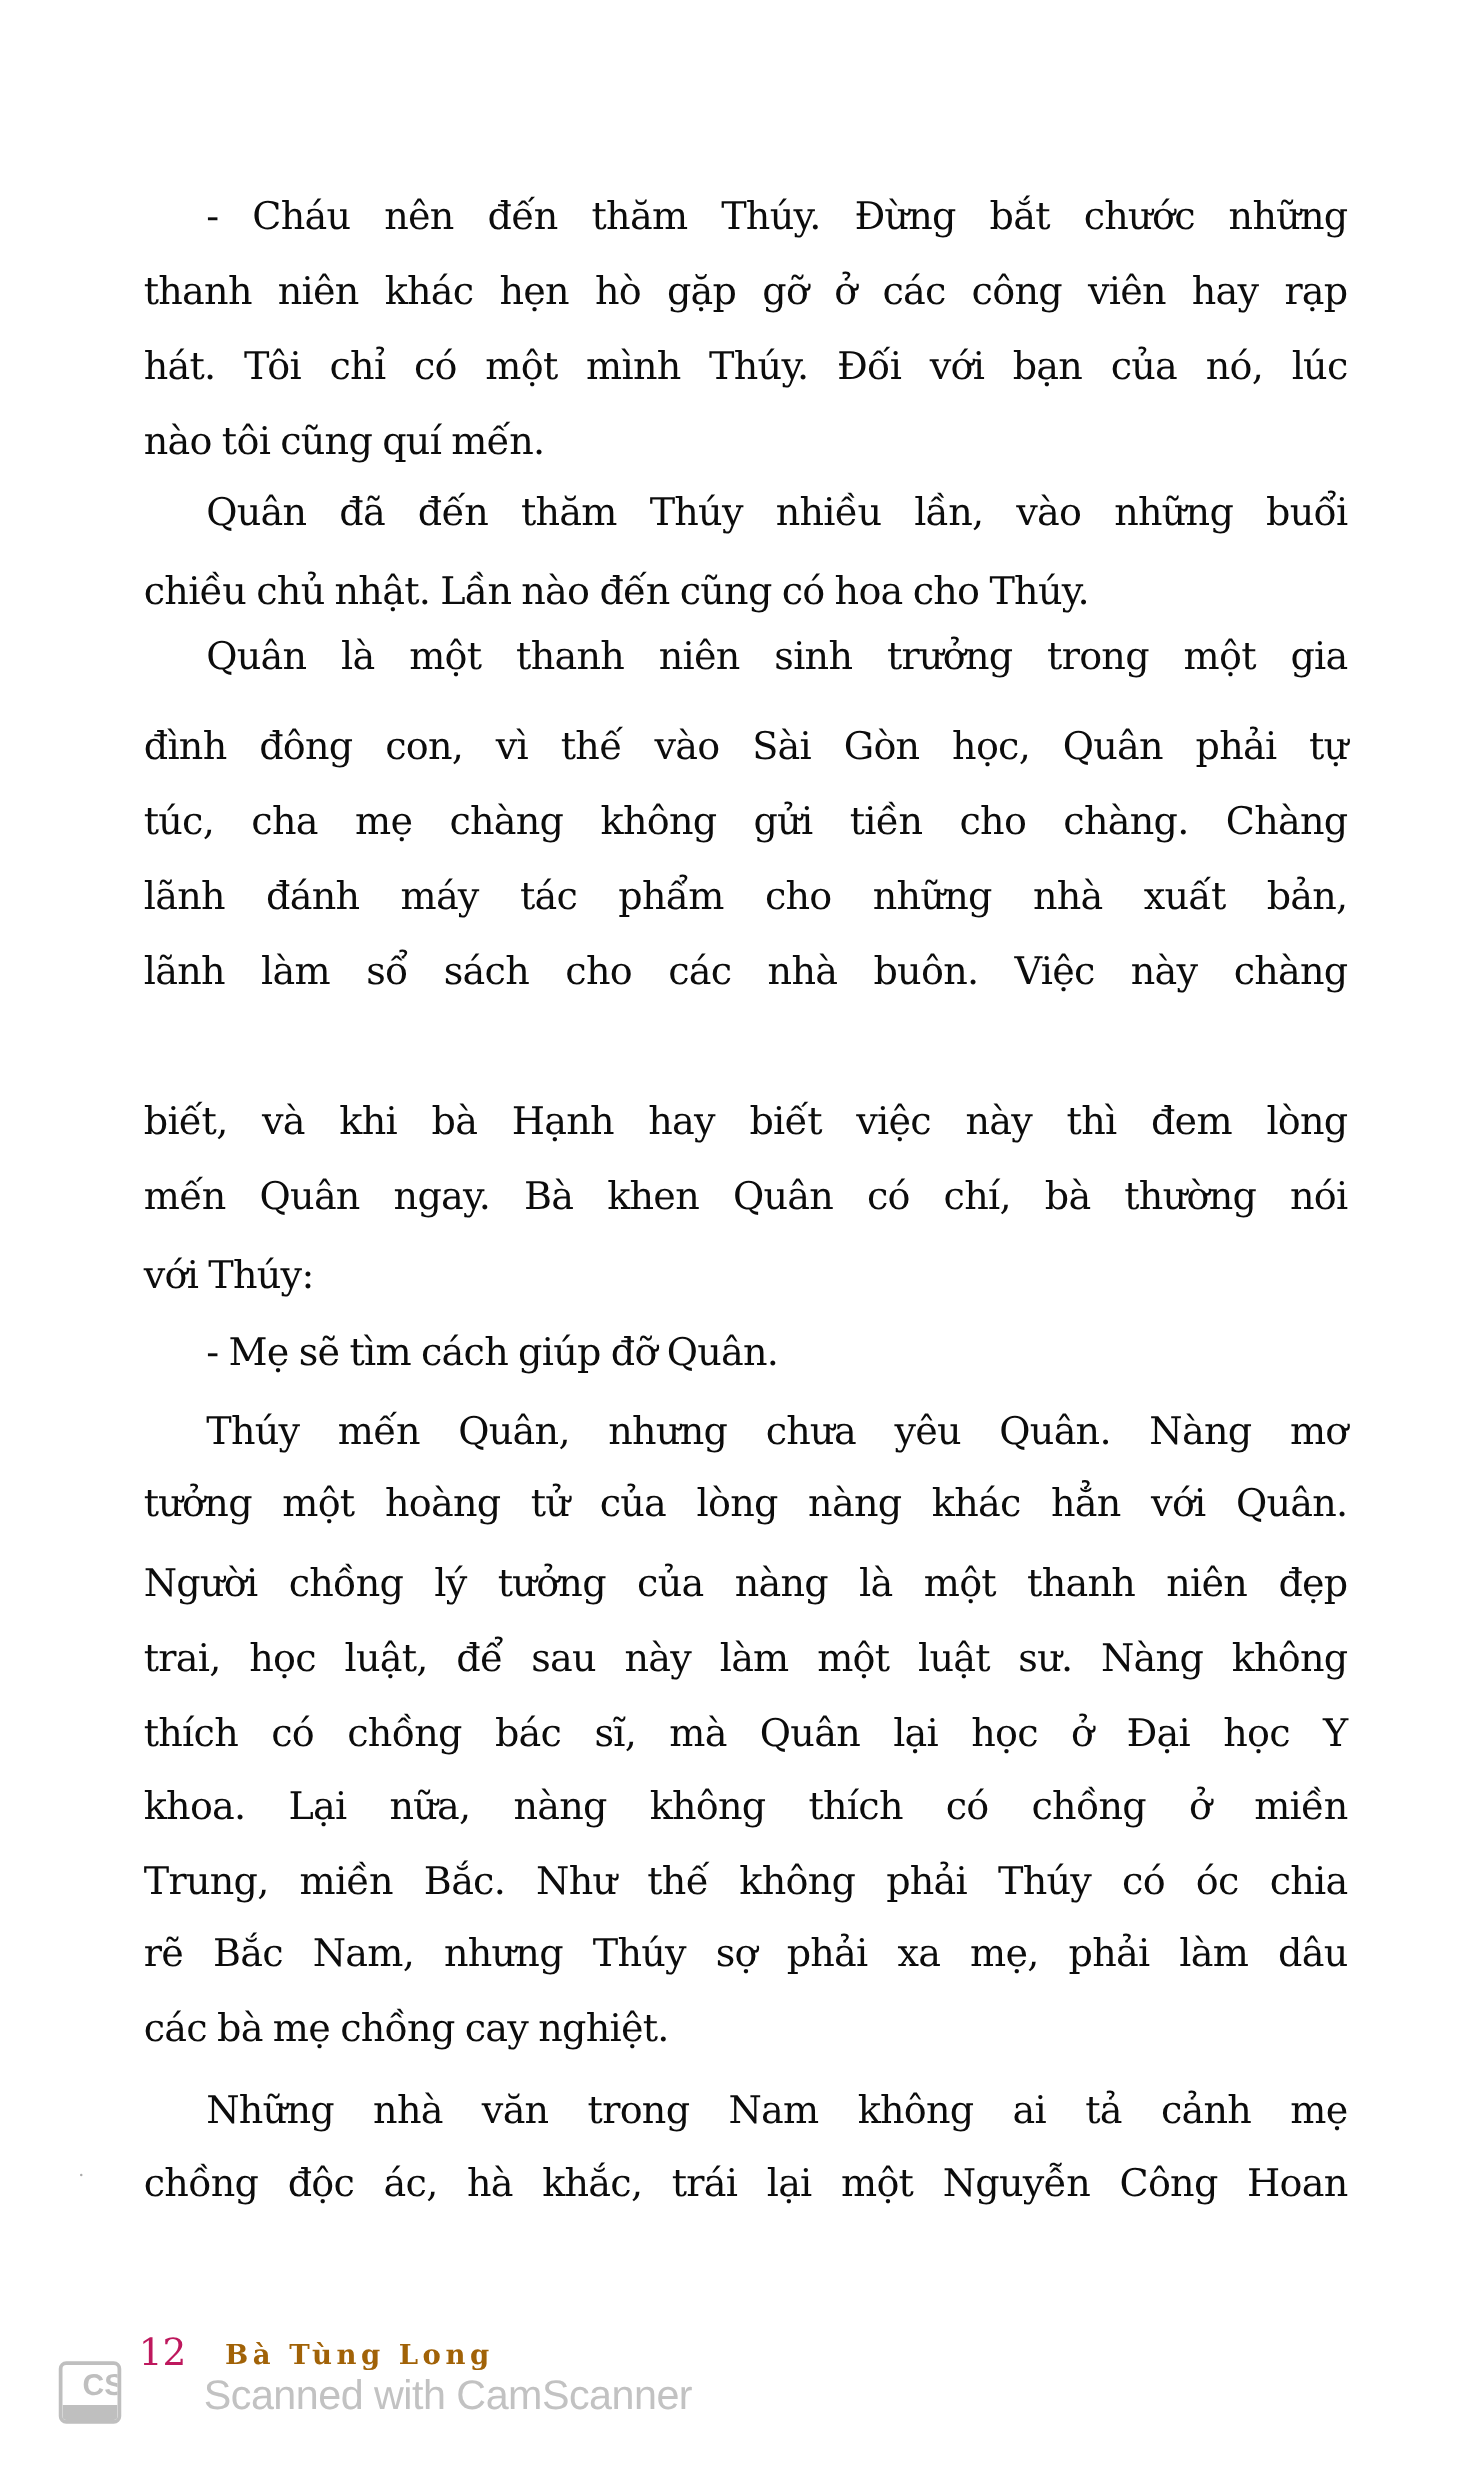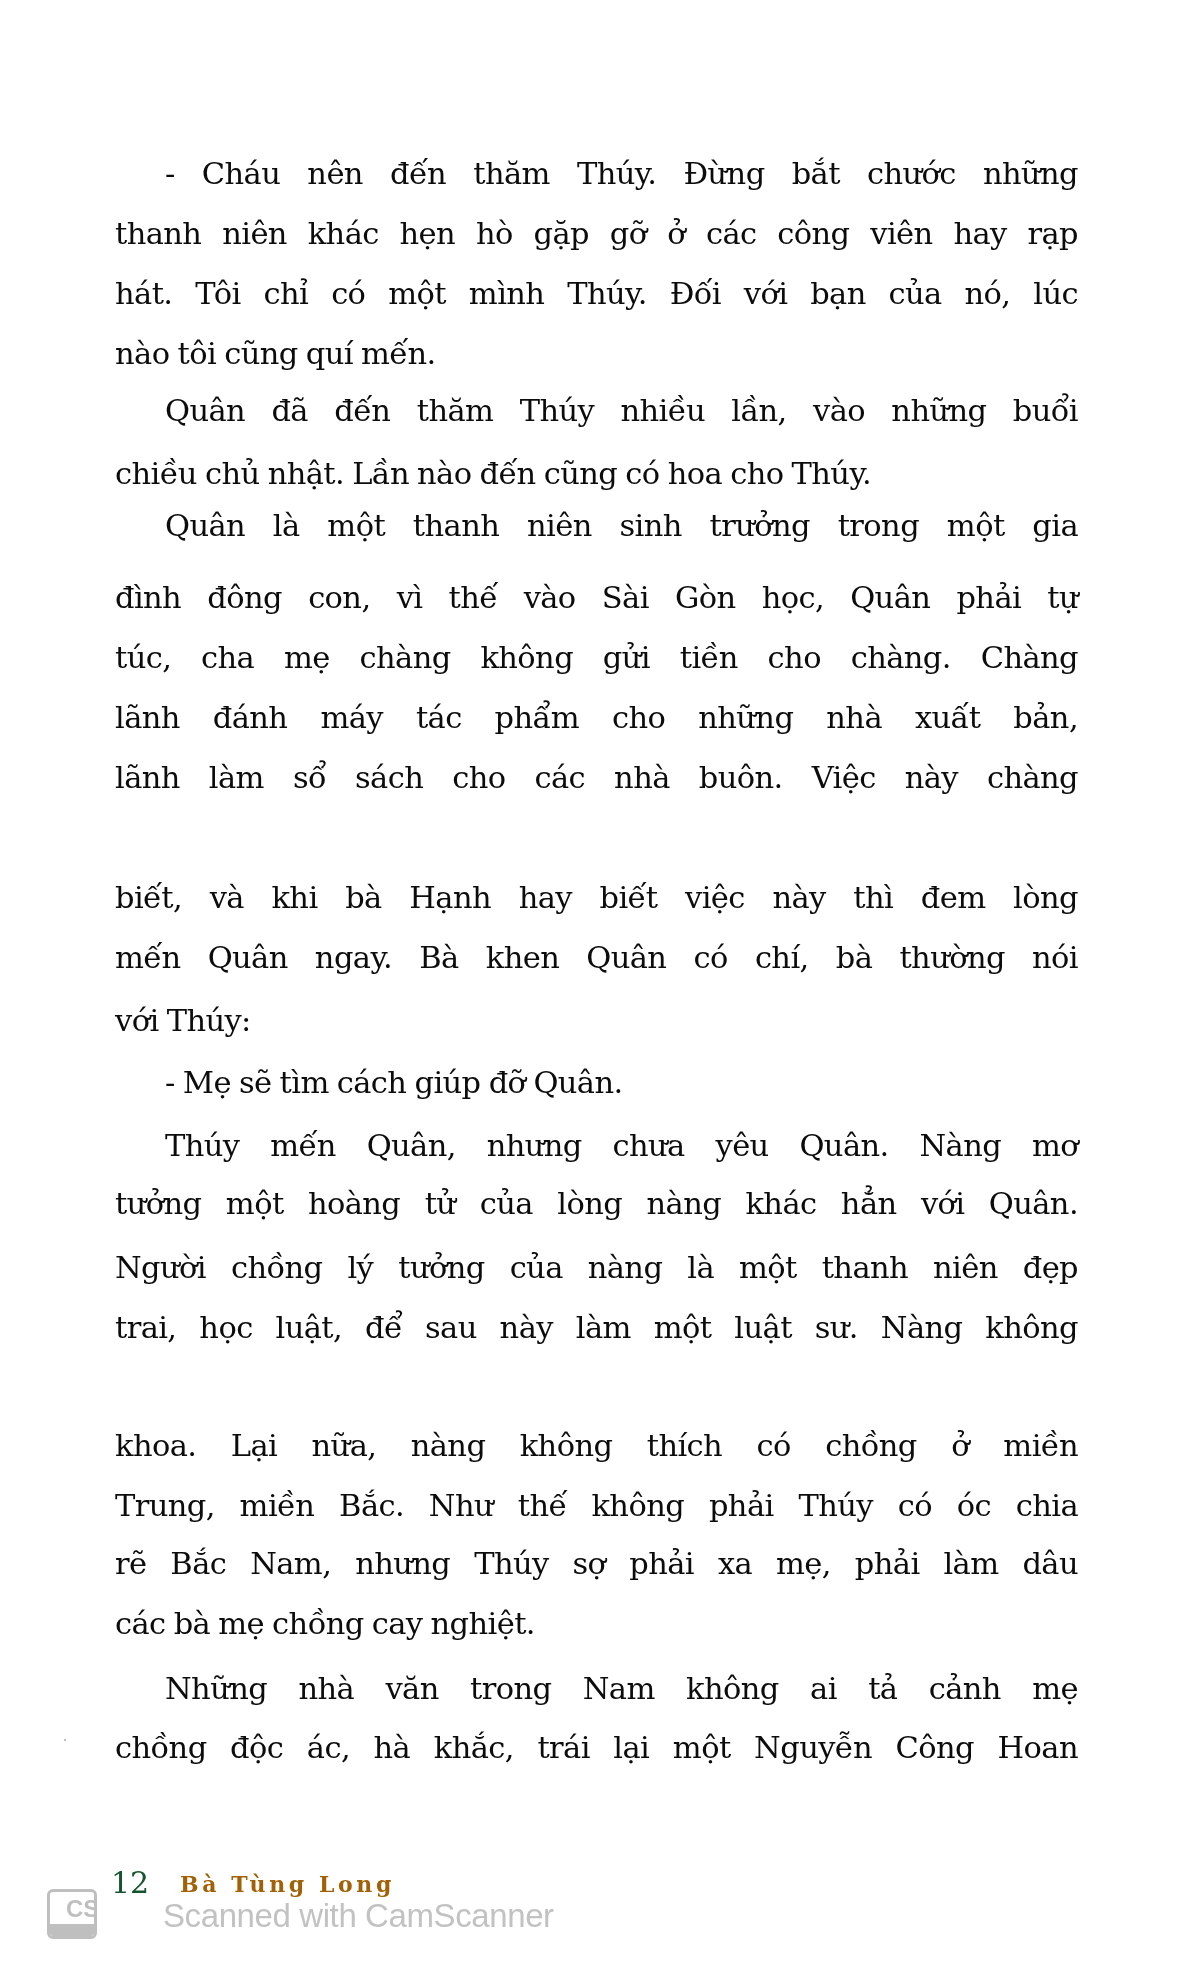--- a/index.html
+++ b/index.html
@@ -18,21 +18,21 @@
     text-align: justify;
     text-align-last: justify;
     letter-spacing: -0.6px;
     word-spacing: -1px;
   }
   .line.indent { left: 165px; width: 913px; }
   .line.last { text-align-last: left; }
   .footer-num {
     position: absolute; left: 111px; top: 1866px;
     font-family: "DejaVu Serif", "Liberation Serif", serif;
-    font-size: 30px; line-height: 34px; color: #14532d;
+    font-size: 30px; line-height: 34px; color: #be185d;
   }
   .footer-author {
     position: absolute; left: 180px; top: 1869px;
     font-family: "DejaVu Serif", "Liberation Serif", serif;
     font-weight: bold; font-size: 22px; line-height: 30px;
     letter-spacing: 3.6px; color: #a16207;
   }
   .cs-logo {
     position: absolute; left: 47px; top: 1889px; width: 50px; height: 50px;
     border: 3px solid #bfbfbf; border-radius: 6px; box-sizing: border-box;
@@ -76,20 +76,21 @@
   <div class="line" style="top:876px">biết, và khi bà Hạnh hay biết việc này thì đem lòng</div>
   <div class="line" style="top:936px">mến Quân ngay. Bà khen Quân có chí, bà thường nói</div>
   <div class="line last" style="top:999px">với Thúy:</div>
 
   <div class="line indent last" style="top:1061px">- Mẹ sẽ tìm cách giúp đỡ Quân.</div>
 
   <div class="line indent" style="top:1124px">Thúy mến Quân, nhưng chưa yêu Quân. Nàng mơ</div>
   <div class="line" style="top:1182px">tưởng một hoàng tử của lòng nàng khác hẳn với Quân.</div>
   <div class="line" style="top:1246px">Người chồng lý tưởng của nàng là một thanh niên đẹp</div>
   <div class="line" style="top:1306px">trai, học luật, để sau này làm một luật sư. Nàng không</div>
+  <div class="line" style="top:1366px">thích có chồng bác sĩ, mà Quân lại học ở Đại học Y</div>
   <div class="line" style="top:1424px">khoa. Lại nữa, nàng không thích có chồng ở miền</div>
   <div class="line" style="top:1484px">Trung, miền Bắc. Như thế không phải Thúy có óc chia</div>
   <div class="line" style="top:1542px">rẽ Bắc Nam, nhưng Thúy sợ phải xa mẹ, phải làm dâu</div>
   <div class="line last" style="top:1602px">các bà mẹ chồng cay nghiệt.</div>
 
   <div class="line indent" style="top:1667px">Những nhà văn trong Nam không ai tả cảnh mẹ</div>
   <div class="line" style="top:1726px">chồng độc ác, hà khắc, trái lại một Nguyễn Công Hoan</div>
 
   <div class="speck"></div>
 

